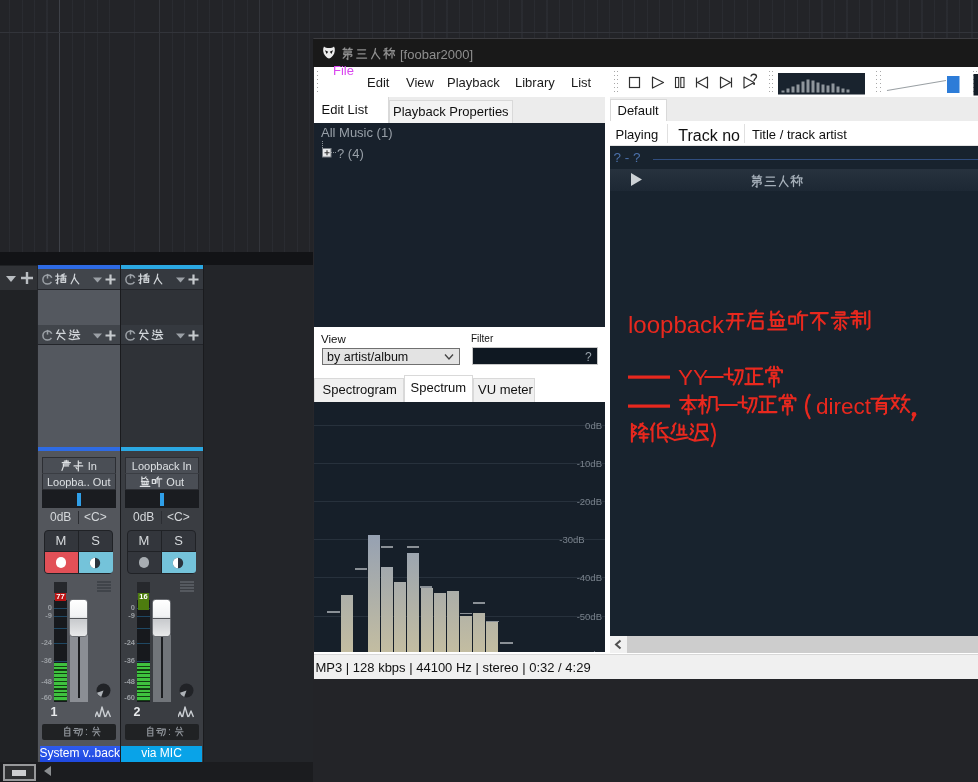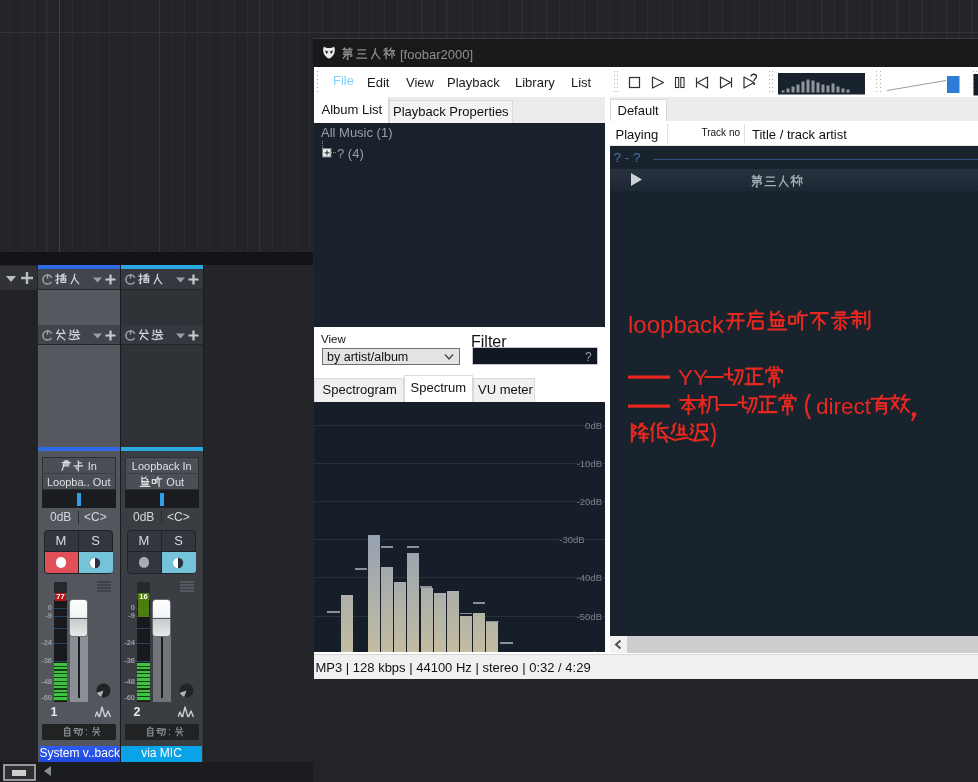--- a/index.html
+++ b/index.html
@@ -176,21 +176,21 @@
   </svg>
 <div class="a" style="left:137.0px;top:600px;width:12.5px;height:102px;background:#17191d"></div>
 <div class="a" style="left:137.0px;top:607.5px;width:12.5px;height:1px;background:#1f4864"></div>
 <div class="a" style="left:137.0px;top:616.0px;width:12.5px;height:1px;background:#1f4864"></div>
 <div class="a" style="left:137.0px;top:628.0px;width:12.5px;height:1px;background:#1f4864"></div>
 <div class="a" style="left:137.0px;top:642.5px;width:12.5px;height:1px;background:#1f4864"></div>
 <div class="a" style="left:137.0px;top:660.5px;width:12.5px;height:1px;background:#1f4864"></div>
 <div class="a" style="left:137.0px;top:681.5px;width:12.5px;height:1px;background:#1f4864"></div>
 <div class="a" style="left:137.0px;top:697.8px;width:12.5px;height:1px;background:#1f4864"></div>
 <div class="a" style="left:137.0px;top:662.5px;width:12.5px;height:38px;background:repeating-linear-gradient(180deg,#3fc23f 0,#3fc23f 2.6px,#123f12 2.6px,#123f12 3.8px)"></div>
-<div class="a" style="left:138.0px;top:593px;width:11px;height:24px;background:#4d7c0f;color:#fff;font-size:7.5px;font-weight:bold;text-align:center;line-height:8.5px">16</div>
+<div class="a" style="left:138.0px;top:593px;width:11px;height:17px;background:#4d7c0f;color:#fff;font-size:7.5px;font-weight:bold;text-align:center;line-height:8.5px">16</div>
 <div class="a" style="left:121.0px;top:603.6px;width:14px;height:8px;color:#9a9ea3;font-size:7.5px;font-weight:bold;text-align:right;line-height:8px">0</div>
 <div class="a" style="left:121.0px;top:612.0px;width:14px;height:8px;color:#9a9ea3;font-size:7.5px;font-weight:bold;text-align:right;line-height:8px">-9</div>
 <div class="a" style="left:121.0px;top:638.5px;width:14px;height:8px;color:#9a9ea3;font-size:7.5px;font-weight:bold;text-align:right;line-height:8px">-24</div>
 <div class="a" style="left:121.0px;top:656.5px;width:14px;height:8px;color:#9a9ea3;font-size:7.5px;font-weight:bold;text-align:right;line-height:8px">-36</div>
 <div class="a" style="left:121.0px;top:677.5px;width:14px;height:8px;color:#9a9ea3;font-size:7.5px;font-weight:bold;text-align:right;line-height:8px">-48</div>
 <div class="a" style="left:121.0px;top:693.8px;width:14px;height:8px;color:#9a9ea3;font-size:7.5px;font-weight:bold;text-align:right;line-height:8px">-60</div>
 <div class="a" style="left:152.5px;top:635px;width:18.5px;height:67px;background:#71757a"></div>
 <div class="a" style="left:160.5px;top:602px;width:2.5px;height:96px;background:#1b1d20"></div>
 <div class="a" style="left:151.5px;top:599px;width:19.5px;height:37.5px;border-radius:3.5px;background:linear-gradient(180deg,#ffffff 0%,#f2f3f4 45%,#c9cbce 55%,#e8e9ea 100%);border:1px solid #6a6d72;box-sizing:border-box"></div>
 <div class="a" style="left:151.5px;top:617.5px;width:19.5px;height:1.5px;background:#54565a"></div>
@@ -228,21 +228,21 @@
   </svg>
 <svg class="a" style="left:341px;top:46px" width="140" height="16">
     <path d="M3.8 1.9 L2.6 3.4 M2.0 3.4 L5.8 3.4 M8.9 1.9 L7.8 3.4 M7.2 3.4 L11.2 3.4 M3.0 5.0 L10.2 5.0 L10.2 6.8 L2.8 6.8 L2.8 8.5 L10.8 8.5 L10.8 10.0 L9.8 10.5 M6.8 7.0 L6.8 13.5 L5.8 12.8 M5.0 9.2 L2.2 12.2" fill="none" stroke="#8f8f8f" stroke-width="1.25" stroke-linecap="round" stroke-linejoin="round"></path>
     <path d="M16.6 3.8 L24.6 3.8 M17.1 7.8 L24.1 7.8 M15.7 12.0 L25.6 12.0" fill="none" stroke="#8f8f8f" stroke-width="1.25" stroke-linecap="round" stroke-linejoin="round"></path>
     <path d="M34.5 2.5 L33.5 7.1 L30.6 12.8 M34.3 6.2 L35.8 9.2 L38.8 12.8" fill="none" stroke="#8f8f8f" stroke-width="1.25" stroke-linecap="round" stroke-linejoin="round"></path>
     <path d="M46.0 2.1 L43.7 3.1 M42.7 4.8 L47.7 4.8 M45.2 2.8 L45.2 12.8 M45.1 6.2 L43.0 9.2 M45.3 6.2 L47.5 9.0 M50.2 2.0 L48.7 4.0 M48.7 4.5 L53.5 4.5 L52.7 6.2 M51.0 5.2 L51.0 12.0 M49.5 7.5 L48.5 9.5 M52.5 7.5 L53.5 9.5" fill="none" stroke="#8f8f8f" stroke-width="1.25" stroke-linecap="round" stroke-linejoin="round"></path>
     <text x="59" y="13" font-size="13" fill="#8f8f8f" font-family="Liberation Sans">[foobar2000]</text>
   </svg>
 <div class="a" style="left:314px;top:67px;width:664px;height:30px;background:#fff"></div>
 <div class="a" style="left:317px;top:71px;width:1px;height:22px;background:repeating-linear-gradient(180deg,#a0a0a0 0,#a0a0a0 1.5px,transparent 1.5px,transparent 4px)"></div>
-<div class="a" style="left:333px;top:73px;font-size:13px;color:#7dd3fc">File</div>
+<div class="a" style="left:333px;top:63px;font-size:13px;color:#d946ef">File</div>
 <div class="a" style="left:367px;top:75px;font-size:13px;color:#1a1a1a">Edit</div>
 <div class="a" style="left:406px;top:75px;font-size:13px;color:#1a1a1a">View</div>
 <div class="a" style="left:447px;top:75px;font-size:13px;color:#1a1a1a">Playback</div>
 <div class="a" style="left:515px;top:75px;font-size:13px;color:#1a1a1a">Library</div>
 <div class="a" style="left:571px;top:75px;font-size:13px;color:#1a1a1a">List</div>
 <div class="a" style="left:613.5px;top:71px;width:1px;height:22px;background:repeating-linear-gradient(180deg,#a8a8a8 0,#a8a8a8 1.5px,transparent 1.5px,transparent 4px)"></div>
 <div class="a" style="left:617.0px;top:71px;width:1px;height:22px;background:repeating-linear-gradient(180deg,#a8a8a8 0,#a8a8a8 1.5px,transparent 1.5px,transparent 4px)"></div>
 <div class="a" style="left:768.5px;top:71px;width:1px;height:22px;background:repeating-linear-gradient(180deg,#a8a8a8 0,#a8a8a8 1.5px,transparent 1.5px,transparent 4px)"></div>
 <div class="a" style="left:772.0px;top:71px;width:1px;height:22px;background:repeating-linear-gradient(180deg,#a8a8a8 0,#a8a8a8 1.5px,transparent 1.5px,transparent 4px)"></div>
 <div class="a" style="left:876.0px;top:71px;width:1px;height:22px;background:repeating-linear-gradient(180deg,#a8a8a8 0,#a8a8a8 1.5px,transparent 1.5px,transparent 4px)"></div>
@@ -280,39 +280,39 @@
     <rect x="68.5" y="16.5" width="3" height="3" fill="#8f969c"></rect>
   </svg>
 <svg class="a" style="left:884px;top:74px" width="94" height="22">
     <path d="M3 16.5 L62 6.5" stroke="#9aa0a4" stroke-width="1.2"></path>
     <rect x="63" y="2" width="12.5" height="17" fill="#2d7cd8"></rect>
     <rect x="89.5" y="0" width="4.5" height="21.5" fill="#131c26"></rect>
   </svg>
 <div class="a" style="left:314px;top:97px;width:664px;height:26px;background:#ececec"></div>
 <div class="a" style="left:388.5px;top:100px;width:124px;height:23px;background:#f3f3f3;border:1px solid #d9d9d9;border-bottom:none;box-sizing:border-box"></div>
 <div class="a" style="left:314px;top:97px;width:75px;height:26px;background:#fff;border-right:1px solid #d9d9d9;box-sizing:border-box"></div>
-<div class="a" style="left:321.5px;top:102px;font-size:13px;color:#111">Album List</div>
+<div class="a" style="left:321.5px;top:102px;font-size:13px;color:#111">Edit List</div>
 <div class="a" style="left:393px;top:104px;font-size:13px;color:#111">Playback Properties</div>
 <div class="a" style="left:314px;top:123px;width:291px;height:204px;background:#18212c"></div>
 <div class="a" style="left:321px;top:124.5px;font-size:13px;color:#98a0a8">All Music (1)</div>
 <div class="a" style="left:322px;top:141px;width:1px;height:7px;background:repeating-linear-gradient(180deg,#8a9096 0,#8a9096 1px,transparent 1px,transparent 2px)"></div>
 <svg class="a" style="left:321.5px;top:147.5px" width="10" height="10">
     <rect x="0.5" y="0.5" width="8.5" height="8.5" fill="#e8eaec" stroke="#7a8086"></rect>
     <path d="M2.5 4.8 L7.5 4.8 M5 2.3 L5 7.3" stroke="#333" stroke-width="1.1"></path>
   </svg>
 <div class="a" style="left:331px;top:151.5px;width:6px;height:1px;background:repeating-linear-gradient(90deg,#8a9096 0,#8a9096 1px,transparent 1px,transparent 2px)"></div>
 <div class="a" style="left:337px;top:146px;font-size:13px;color:#98a0a8">? (4)</div>
 <div class="a" style="left:314px;top:327px;width:291px;height:48px;background:#fff"></div>
 <div class="a" style="left:321px;top:333px;font-size:11.5px;color:#111">View</div>
 <div class="a" style="left:321.5px;top:347.5px;width:138px;height:17px;background:#e3e3e3;border:1px solid #707070;box-sizing:border-box"></div>
 <div class="a" style="left:327px;top:349.5px;font-size:12.5px;color:#111">by artist/album</div>
 <svg class="a" style="left:444px;top:353px" width="10" height="8">
     <path d="M1 1.5 L5 6 L9 1.5" fill="none" stroke="#444" stroke-width="1.3"></path>
   </svg>
-<div class="a" style="left:471px;top:333px;font-size:16px;color:#111">Filter</div>
+<div class="a" style="left:471px;top:333px;font-size:10px;color:#111">Filter</div>
 <div class="a" style="left:472px;top:347px;width:125.5px;height:18px;background:#0f1822;border:1px solid #c8c8c8;box-sizing:border-box"></div>
 <div class="a" style="left:585px;top:350px;font-size:12px;color:#98a2aa">?</div>
 <div class="a" style="left:314px;top:375px;width:291px;height:27px;background:#fff"></div>
 <div class="a" style="left:314px;top:378px;width:89.5px;height:24px;background:#f0f0f0;border:1px solid #d9d9d9;border-bottom:none;box-sizing:border-box"></div>
 <div class="a" style="left:472.5px;top:378px;width:62px;height:24px;background:#f0f0f0;border:1px solid #d9d9d9;border-bottom:none;box-sizing:border-box"></div>
 <div class="a" style="left:403.5px;top:375px;width:69.5px;height:27px;background:#fff;border:1px solid #d9d9d9;border-bottom:none;box-sizing:border-box"></div>
 <div class="a" style="left:322.5px;top:382px;font-size:13px;color:#111">Spectrogram</div>
 <div class="a" style="left:410.5px;top:380px;font-size:13px;color:#111">Spectrum</div>
 <div class="a" style="left:478px;top:382px;font-size:13px;color:#111">VU meter</div>
 <div class="a" style="left:314px;top:402px;width:291px;height:250px;background:#161f29;overflow:hidden" id="spec">
@@ -352,21 +352,21 @@
 <div class="a" style="left:186.0px;top:240.0px;width:13px;height:1.5px;background:#8a9096"></div>
 </div>
 <div class="a" style="left:605px;top:97px;width:5px;height:557px;background:#fff"></div>
 <div class="a" style="left:610px;top:97px;width:368px;height:24px;background:#ececec"></div>
 <div class="a" style="left:610px;top:99px;width:57px;height:22px;background:#fff;border:1px solid #d9d9d9;border-bottom:none;box-sizing:border-box"></div>
 <div class="a" style="left:617.5px;top:102.5px;font-size:13px;color:#111">Default</div>
 <div class="a" style="left:610px;top:121px;width:368px;height:25px;background:#fff;border-bottom:1px solid #e4e4e4;box-sizing:border-box"></div>
 <div class="a" style="left:666.5px;top:124px;width:1px;height:19px;background:#e0e0e0"></div>
 <div class="a" style="left:743.5px;top:124px;width:1px;height:19px;background:#e0e0e0"></div>
 <div class="a" style="left:615.5px;top:127px;font-size:13px;color:#111">Playing</div>
-<div class="a" style="left:640px;top:127px;width:100px;text-align:right;font-size:10px;color:#111">Track no</div>
+<div class="a" style="left:640px;top:127px;width:100px;text-align:right;font-size:16px;color:#111">Track no</div>
 <div class="a" style="left:752px;top:127px;font-size:13px;color:#111">Title / track artist</div>
 <div class="a" style="left:610px;top:146px;width:368px;height:490px;background:#18232e"></div>
 <div class="a" style="left:613.5px;top:150px;font-size:13.5px;color:#4c72ac">? - ?</div>
 <div class="a" style="left:653px;top:158.5px;width:325px;height:1px;background:#304d7e"></div>
 <div class="a" style="left:610px;top:168.5px;width:368px;height:22.5px;background:linear-gradient(180deg,#27323e,#1d2834)"></div>
 <svg class="a" style="left:629px;top:172px" width="15" height="15">
     <path d="M2 1 L13 7.5 L2 14 Z" fill="#ccd1d5"></path>
   </svg>
 <svg class="a" style="left:750px;top:173.5px" width="56" height="15">
     <path d="M3.9 1.2 L2.7 2.8 M2.1 2.8 L6.0 2.8 M9.2 1.2 L8.0 2.8 M7.5 2.8 L11.7 2.8 M3.1 4.4 L10.6 4.4 L10.6 6.3 L2.8 6.3 L2.8 8.1 L11.2 8.1 L11.2 9.6 L10.1 10.2 M7.0 6.5 L7.0 13.3 L6.0 12.5 M5.2 8.9 L2.3 12.0" fill="none" stroke="#a5afb9" stroke-width="1.30" stroke-linecap="round" stroke-linejoin="round"></path>

